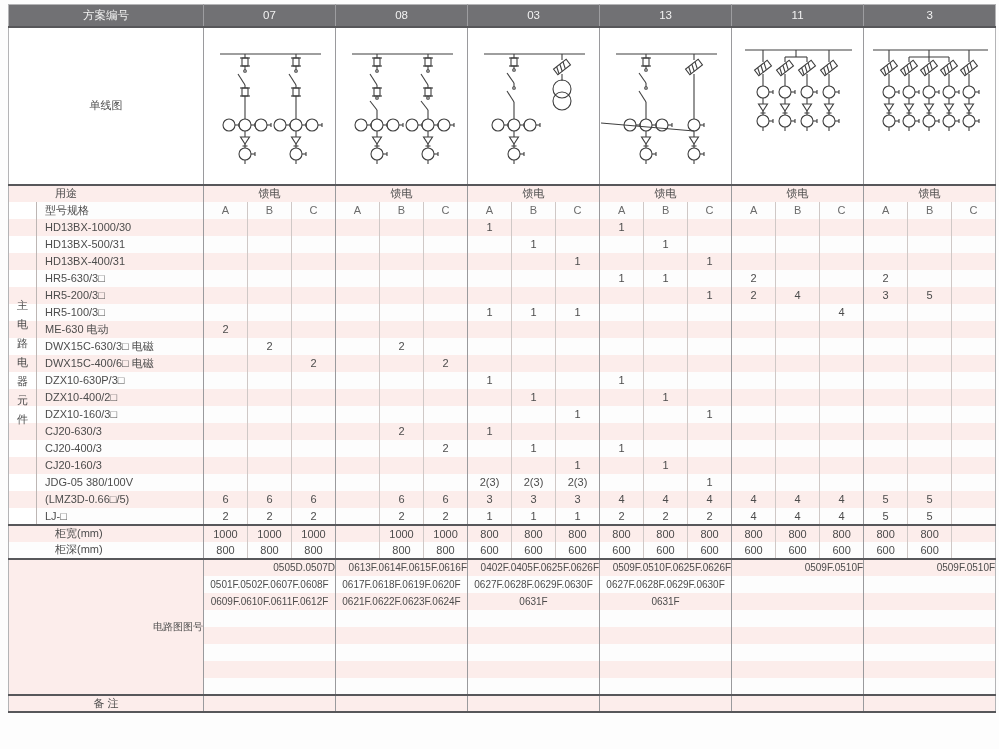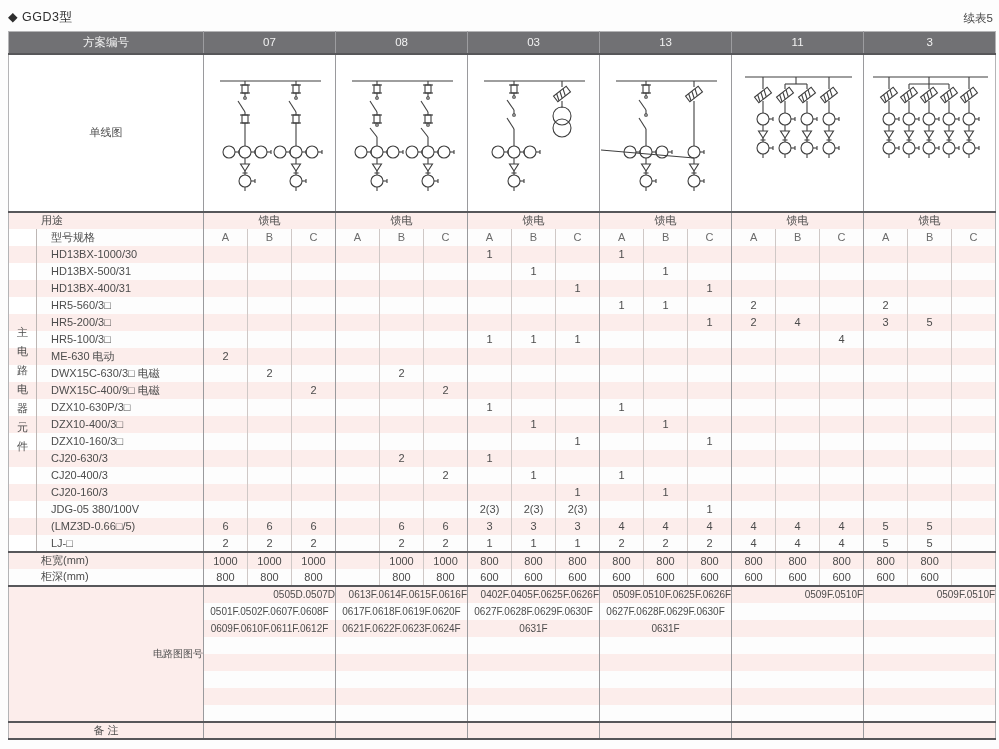--- a/index.html
+++ b/index.html
@@ -16,43 +16,39 @@
   table{border-collapse:collapse;table-layout:fixed;width:985px;border:1px solid #b4b4b6;border-bottom:2px solid var(--dark);}
   td{font-size:11px;color:var(--txt);text-align:center;vertical-align:middle;height:17px;
      padding:0;white-space:nowrap;overflow:hidden;}
   tr.pink td{background:var(--pink);}
   tr.hdr td{background:var(--hdr);color:#f2f2f2;height:22px;font-size:11.5px;border-bottom:2px solid var(--dark);}
   tr.hdr td.schemeL{border-left:1px solid #9d9da0;}
   tr.diagrow td{height:158px;background:#fff;vertical-align:top;}
   tr.diagrow td.dlabel{vertical-align:middle;}
   td.schemeL{border-left:1px solid var(--scheme);}
   td.subL{border-left:1px solid var(--sub);}
-  td.rowlabel{text-align:left;padding-left:14px;}
-  td.pad42{padding-left:32px;}
+  td.rowlabel{text-align:left;padding-left:8px;}
+  td.pad42{padding-left:46px;}
   td.vstrip{width:28px;border-right:1px solid #bdb6b4;vertical-align:middle;
     background:repeating-linear-gradient(to bottom,#fff 0 17px,var(--pink) 17px 34px);}
   td.vstrip div{font-size:11px;line-height:19px;color:var(--txt);}
   td.seclabel{background:repeating-linear-gradient(to bottom,var(--pink) 0 17px,#fff 17px 34px);}
   tr.usage td{border-top:2px solid var(--dark);}
   tr.sizefirst td{border-top:2px solid var(--dark);}
   tr.circfirst td{border-top:2px solid var(--dark);text-align:right;}
   tr.remark td{border-top:2px solid var(--dark);height:16px;}
   tr.circ td{font-size:10px;height:17px;}
   td.subhdr{color:#6b6b6b;}
   svg{display:block;margin:2px auto 0 auto;}
   svg *{stroke:#3f3f3f;fill:none;stroke-width:1.1;}
 </style>
 </head>
 <body>
 
 <div class="sheet">
-  <div class="titlebar">
-    <span class="title">◆ GGD3型</span>
-    <span class="cont">续表5</span>
-  </div>
   <table>
     <colgroup id="cols">
         <col style="width: 28px;">
         <col style="width: 167px;">
         <col style="width: 44px;">
         <col style="width: 44px;">
         <col style="width: 44px;">
         <col style="width: 44px;">
         <col style="width: 44px;">
         <col style="width: 44px;">
@@ -591,21 +587,21 @@
           <td class="subL"></td>
           <td class="subL">1</td>
           <td class="schemeL"></td>
           <td class="subL"></td>
           <td class="subL"></td>
           <td class="schemeL"></td>
           <td class="subL"></td>
           <td class="subL"></td>
         </tr>
         <tr>
-          <td class="rowlabel">HR5-560/3□</td>
+          <td class="rowlabel">HR5-630/3□</td>
           <td class="schemeL"></td>
           <td class="subL"></td>
           <td class="subL"></td>
           <td class="schemeL"></td>
           <td class="subL"></td>
           <td class="subL"></td>
           <td class="schemeL"></td>
           <td class="subL"></td>
           <td class="subL"></td>
           <td class="schemeL">1</td>
@@ -696,21 +692,21 @@
           <td class="subL"></td>
           <td class="subL"></td>
           <td class="schemeL"></td>
           <td class="subL"></td>
           <td class="subL"></td>
           <td class="schemeL"></td>
           <td class="subL"></td>
           <td class="subL"></td>
         </tr>
         <tr class="pink">
-          <td class="rowlabel">DWX15C-400/9□ 电磁</td>
+          <td class="rowlabel">DWX15C-400/6□ 电磁</td>
           <td class="schemeL"></td>
           <td class="subL"></td>
           <td class="subL">2</td>
           <td class="schemeL"></td>
           <td class="subL"></td>
           <td class="subL">2</td>
           <td class="schemeL"></td>
           <td class="subL"></td>
           <td class="subL"></td>
           <td class="schemeL"></td>
@@ -738,21 +734,21 @@
           <td class="subL"></td>
           <td class="subL"></td>
           <td class="schemeL"></td>
           <td class="subL"></td>
           <td class="subL"></td>
           <td class="schemeL"></td>
           <td class="subL"></td>
           <td class="subL"></td>
         </tr>
         <tr class="pink">
-          <td class="rowlabel">DZX10-400/3□</td>
+          <td class="rowlabel">DZX10-400/2□</td>
           <td class="schemeL"></td>
           <td class="subL"></td>
           <td class="subL"></td>
           <td class="schemeL"></td>
           <td class="subL"></td>
           <td class="subL"></td>
           <td class="schemeL"></td>
           <td class="subL">1</td>
           <td class="subL"></td>
           <td class="schemeL"></td>

